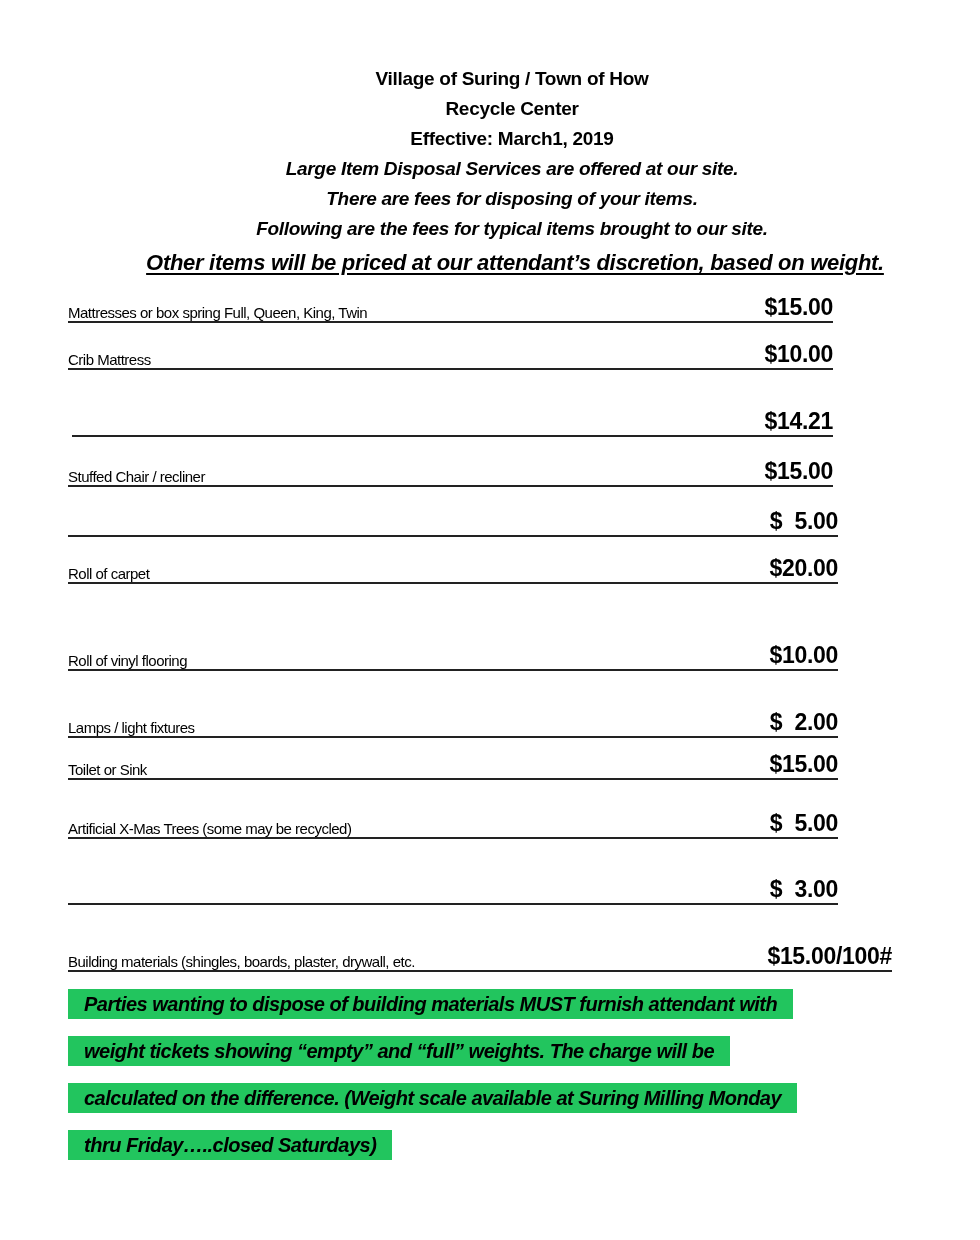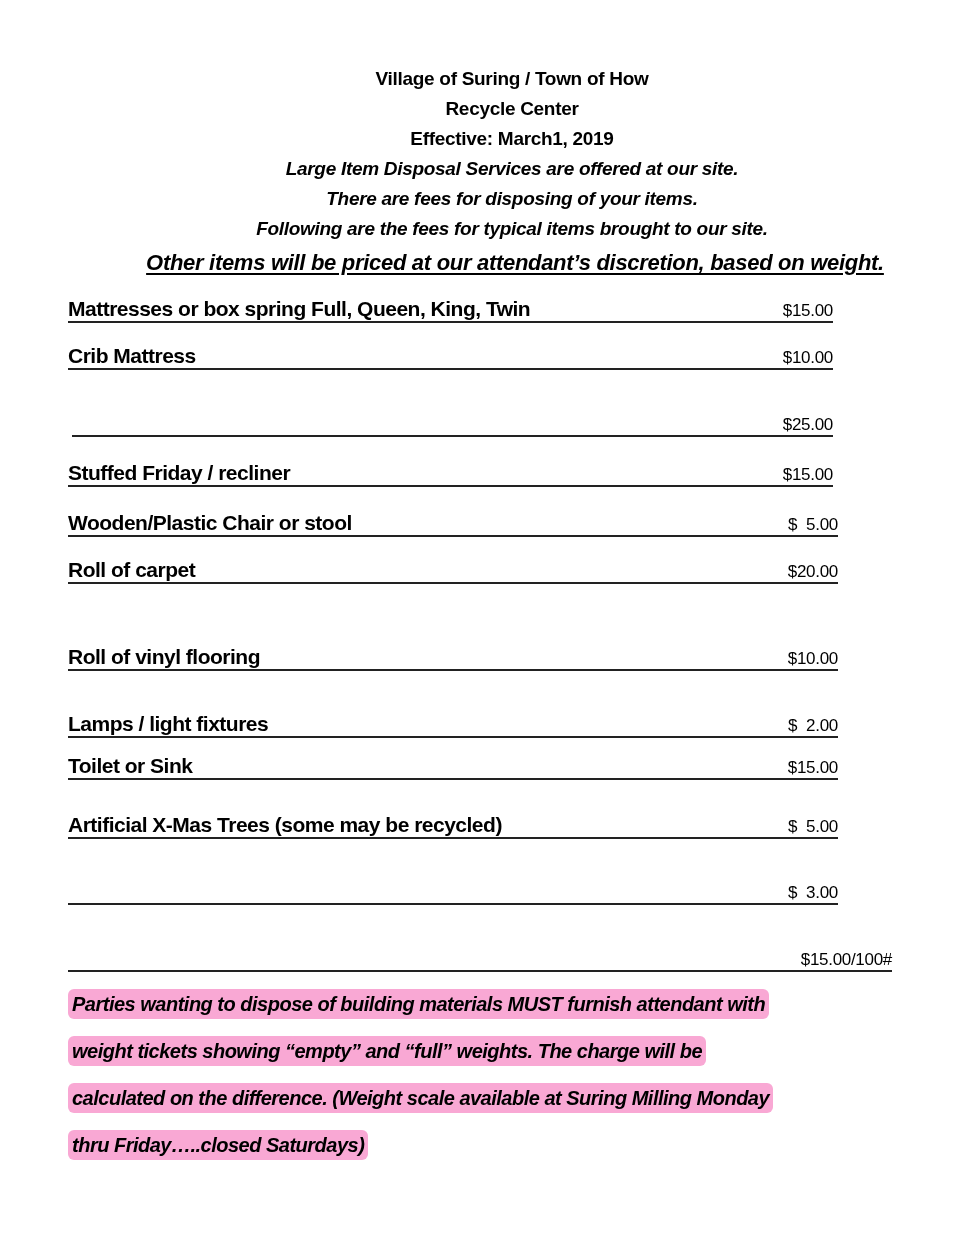--- a/index.html
+++ b/index.html
@@ -2,24 +2,24 @@
 <html><head>
 <meta charset="utf-8">
 <style>
   html, body { margin: 0; padding: 0; background: #ffffff; }
   body { width: 980px; height: 1240px; position: relative; overflow: hidden;
          font-family: "Liberation Sans", "DejaVu Sans", sans-serif; color: #000; }
   .hdr { position: absolute; left: 0; width: 1024px; text-align: center; font-weight: bold; font-size: 19px; letter-spacing: -0.3px; }
   .hdr.it { font-style: italic; }
   .hdr.big { font-size: 22px; text-decoration: underline; text-underline-offset: 3px; }
   .row { position: absolute; left: 68px; height: 30px; border-bottom: 2px solid #222; }
-  .row .lbl { position: absolute; left: 0; bottom: 0; font-weight: bold; font-size: 21px; letter-spacing: -0.5px; white-space: nowrap; }
-  .row .price { position: absolute; right: 0; bottom: 0; font-weight: normal; font-size: 17px; letter-spacing: -0.3px; white-space: pre; }
+  .row .lbl { position: absolute; left: 0; bottom: 0; font-weight: normal; font-size: 15px; letter-spacing: -0.5px; white-space: nowrap; }
+  .row .price { position: absolute; right: 0; bottom: 0; font-weight: bold; font-size: 23px; letter-spacing: -0.3px; white-space: pre; }
   .note { position: absolute; left: 68px; font-weight: bold; font-style: italic; font-size: 20px; letter-spacing: -0.5px; }
-  .note span { background: #f9a8d4; padding: 4px 4px; white-space: nowrap; border-radius: 6px; }
+  .note span { background: #22c55e; padding: 4px 16px; white-space: nowrap; }
 </style>
 </head>
 <body>
 
 <div>
   <div class="hdr" style="top:68px">Village of Suring / Town of How</div>
   <div class="hdr" style="top:98px">Recycle Center</div>
   <div class="hdr" style="top:128px">Effective:  March1, 2019</div>
   <div class="hdr it" style="top:158px">Large Item Disposal Services are offered at our site.</div>
   <div class="hdr it" style="top:188px">There are fees for disposing of your items.</div>
@@ -30,28 +30,27 @@
 <div>
   <div class="row" style="top:291px; width:765px">
     <span class="lbl">Mattresses or box spring Full, Queen, King, Twin</span>
     <span class="price">$15.00</span>
   </div>
   <div class="row" style="top:338px; width:765px">
     <span class="lbl">Crib Mattress</span>
     <span class="price">$10.00</span>
   </div>
   <div class="row" style="top:405px; left:72px; width:761px">
-    <span class="price">$25.00</span>
+    <span class="price">$14.21</span>
   </div>
   <div class="row" style="top:455px; width:765px">
-    <span class="lbl">Stuffed Friday / recliner</span>
+    <span class="lbl">Stuffed Chair / recliner</span>
     <span class="price">$15.00</span>
   </div>
   <div class="row" style="top:505px; width:770px">
-    <span class="lbl">Wooden/Plastic Chair or stool</span>
     <span class="price">$  5.00</span>
   </div>
   <div class="row" style="top:552px; width:770px">
     <span class="lbl">Roll of carpet</span>
     <span class="price">$20.00</span>
   </div>
   <div class="row" style="top:639px; width:770px">
     <span class="lbl">Roll of  vinyl flooring</span>
     <span class="price">$10.00</span>
   </div>
@@ -64,20 +63,21 @@
     <span class="price">$15.00</span>
   </div>
   <div class="row" style="top:807px; width:770px">
     <span class="lbl">Artificial X-Mas Trees (some may be recycled)</span>
     <span class="price">$  5.00</span>
   </div>
   <div class="row" style="top:873px; width:770px">
     <span class="price">$  3.00</span>
   </div>
   <div class="row" style="top:940px; width:824px">
+    <span class="lbl">Building materials (shingles, boards, plaster, drywall, etc.</span>
     <span class="price">$15.00/100#</span>
   </div>
 </div>
 
 <div>
   <div class="note" style="top:993px"><span> Parties wanting to dispose of building materials MUST furnish attendant with</span></div>
   <div class="note" style="top:1040px"><span>weight tickets showing “empty” and “full” weights.  The charge will be</span></div>
   <div class="note" style="top:1087px"><span>calculated on the difference.  (Weight scale available at Suring Milling Monday</span></div>
   <div class="note" style="top:1134px"><span>thru Friday…..closed Saturdays)</span></div>
 </div>

